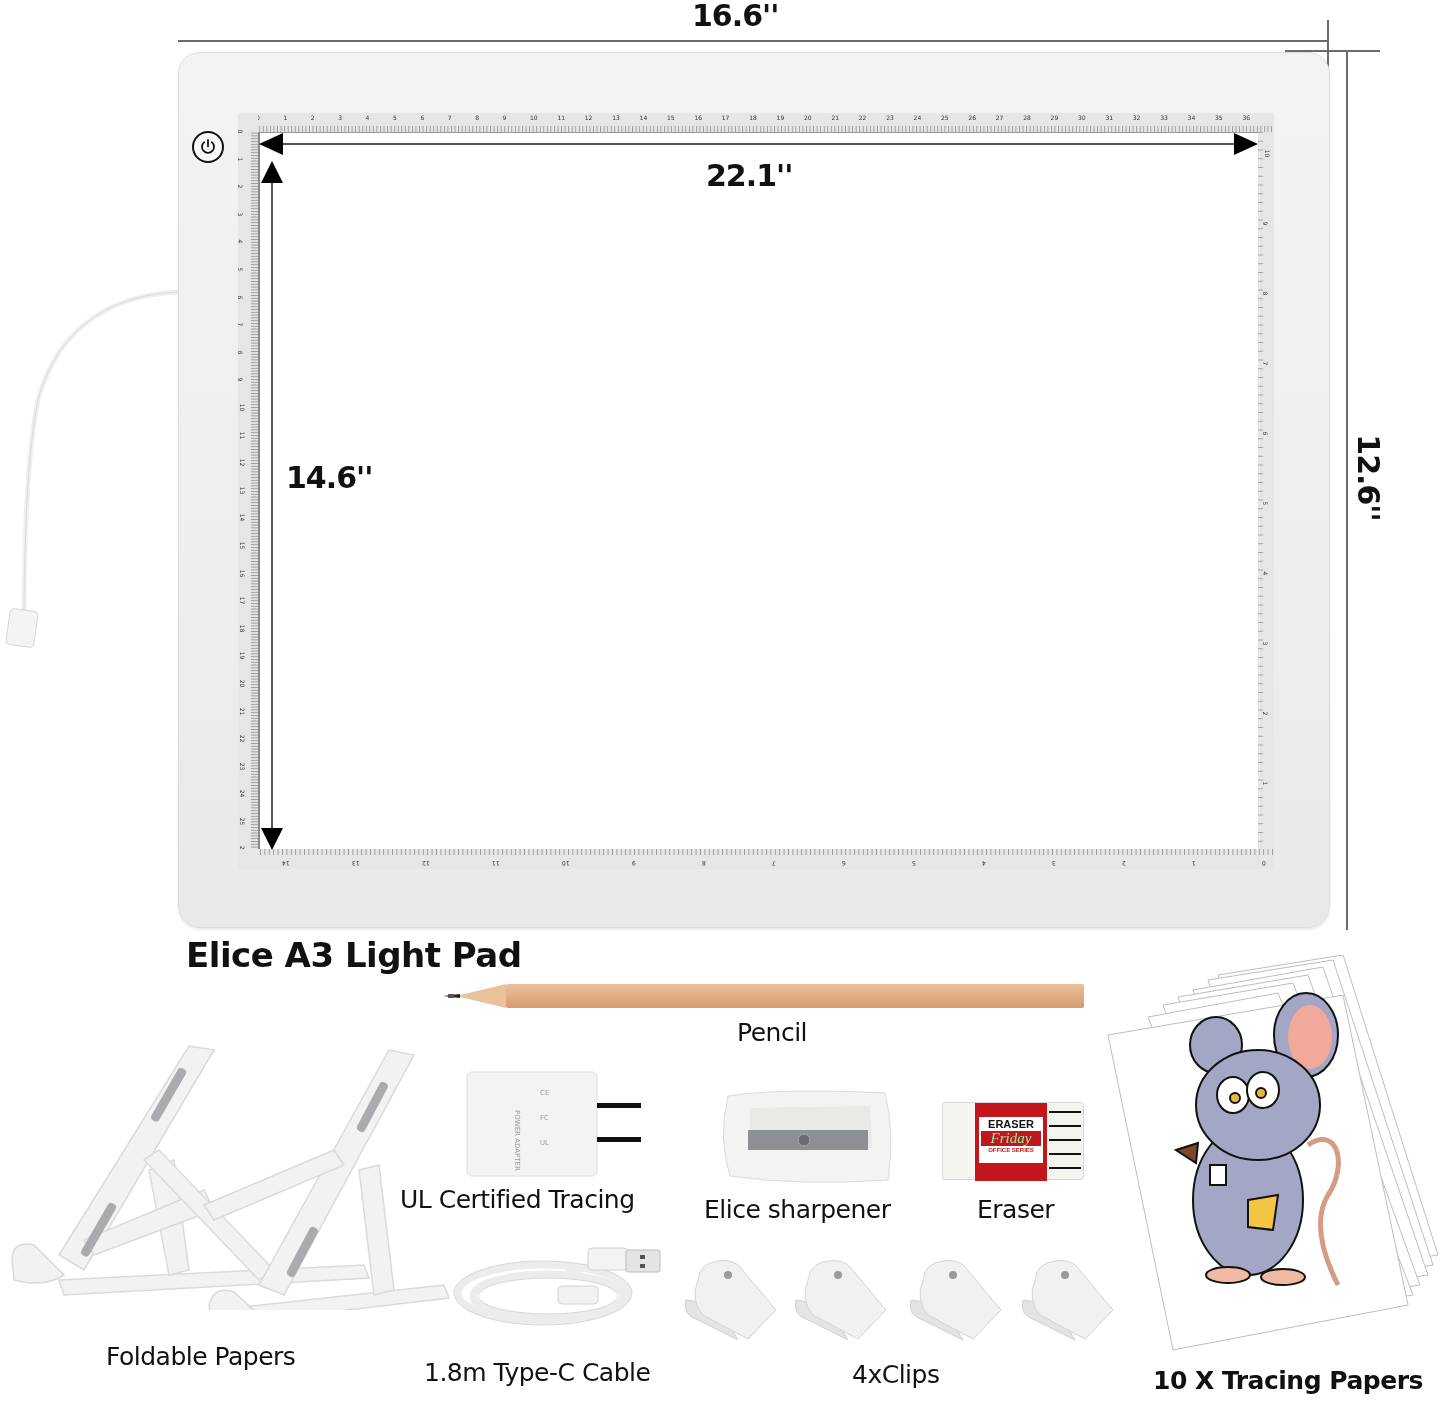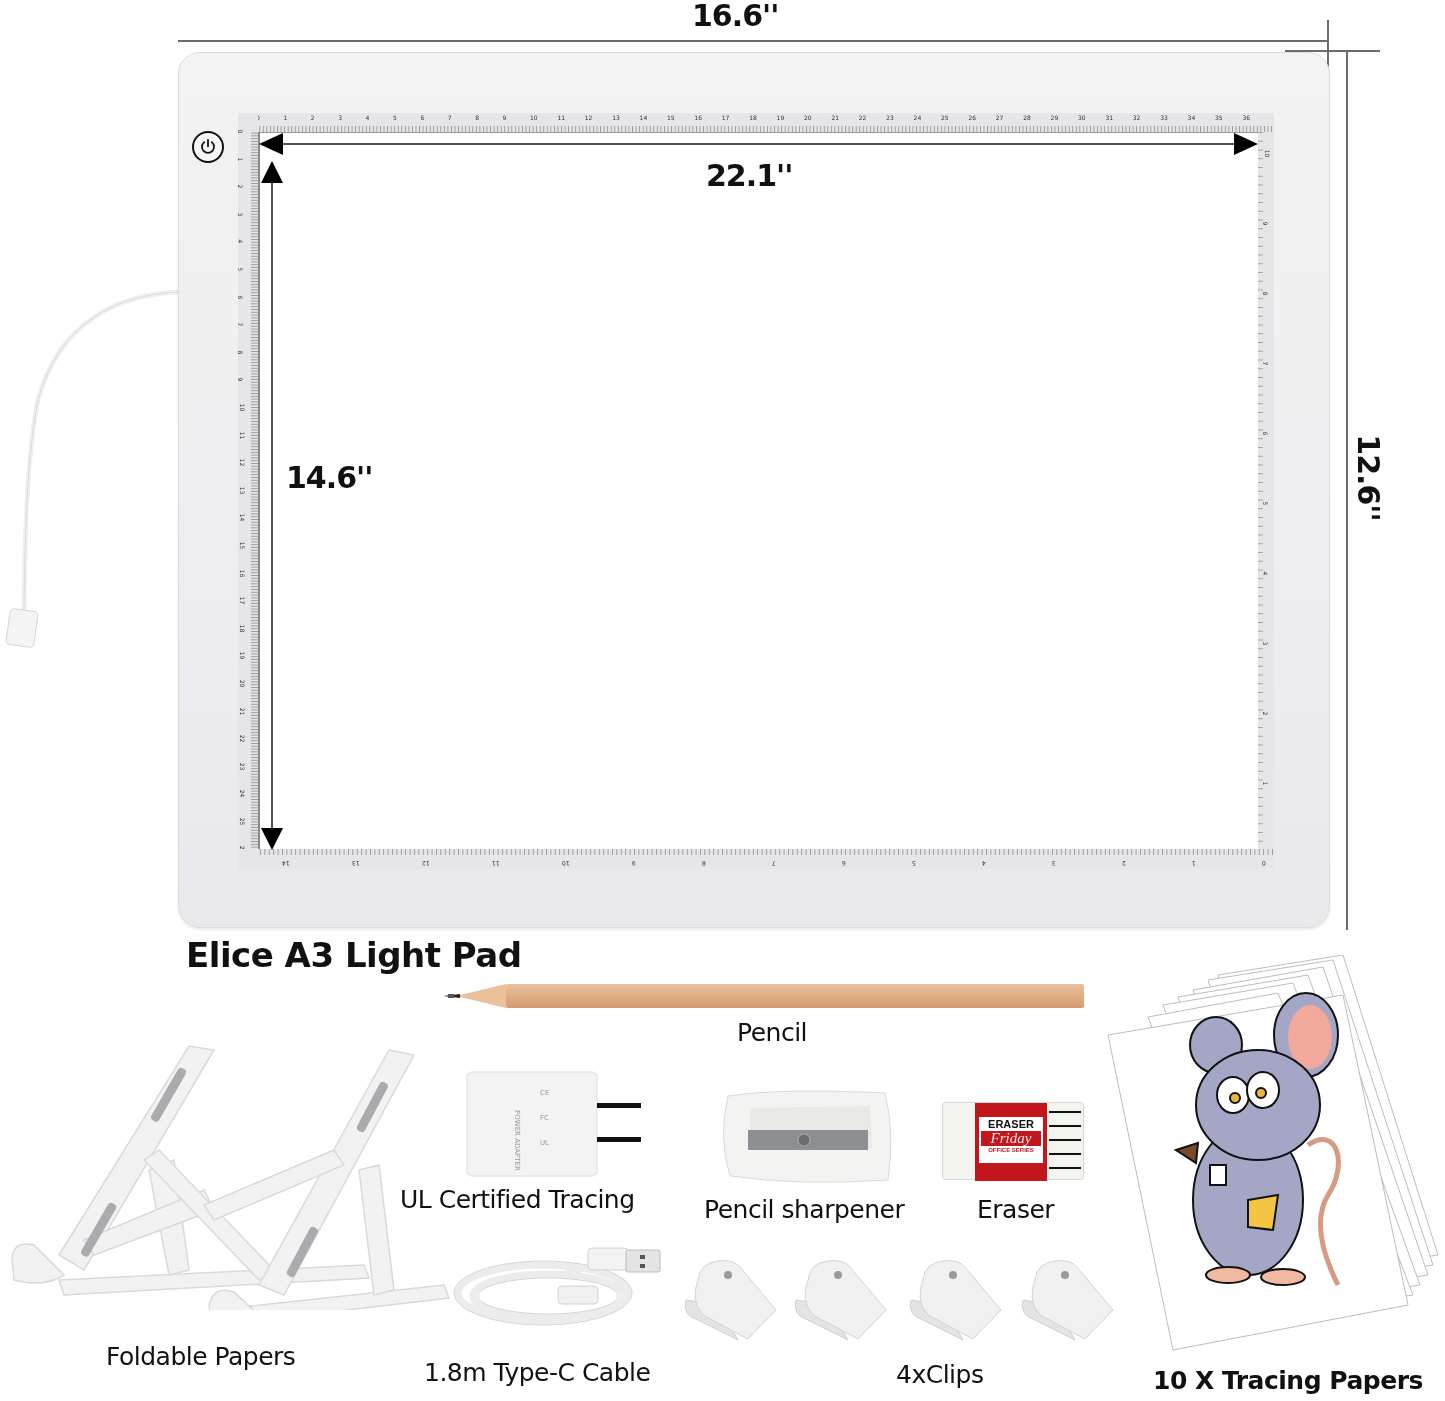--- a/index.html
+++ b/index.html
@@ -287,27 +287,27 @@
   <rect x="110" y="48" width="40" height="18" rx="4" fill="#f1f1f1" stroke="#d4d4d4"></rect>
 </svg>
 <div class="caption" style="left:424px; top:1358px;">1.8m Type-C Cable</div>
 
 <svg class="abs" style="left:720px; top:1088px;" width="180" height="100" viewBox="0 0 180 100">
   <path d="M8 8 Q 60 0, 165 5 Q 175 45, 168 92 Q 80 98, 10 88 Q -2 50, 8 8 Z" fill="#f3f3f1" stroke="#dadada"></path>
   <path d="M30 20 L 150 18 L 152 60 L 30 62 Z" fill="#e9e9e6"></path>
   <rect x="28" y="42" width="120" height="20" fill="#8c8f94"></rect>
   <circle cx="84" cy="52" r="6" fill="#6a6d72" stroke="#a9acb0"></circle>
 </svg>
-<div class="caption" style="left:704px; top:1195px;">Pencil sharpener</div>
+<div class="caption" style="left:704px; top:1195px;">Elice sharpener</div>
 
 <div class="abs" style="left:942px; top:1102px; width:142px; height:78px; background:#f5f5f0; border:1px solid #d8d8d2; border-radius:3px;">
   <div style="position:absolute; left:32px; top:0; width:72px; height:78px; background:#c0161c;"></div>
   <div style="position:absolute; left:36px; top:14px; width:64px; height:46px; background:#fff; text-align:center; line-height:1;">
     <div style="font-size:11px; font-weight:bold; color:#111; margin-top:2px;">ERASER</div>
-    <div style="font-family:'Liberation Serif', serif; font-style:italic; font-size:15px; color:#e5e5e5; background:#c0161c; margin:1px 2px;">Friday</div>
+    <div style="font-family:'Liberation Serif', serif; font-style:italic; font-size:15px; color:#86efac; background:#c0161c; margin:1px 2px;">Friday</div>
     <div style="font-size:6px; color:#c0161c; font-weight:bold;">OFFICE SERIES</div>
   </div>
   <div style="position:absolute; left:106px; top:4px; width:32px; height:70px; background: repeating-linear-gradient(180deg, transparent 0 4px, #111 4px 6px, transparent 6px 14px);"></div>
 </div>
 <div class="caption" style="left:977px; top:1195px;">Eraser</div>
 
 <div id="clips" class="abs" style="left:678px; top:1255px; width:450px; height:95px;">
     <div style="position: absolute; top: 0px; left: 0px; width: 100px; height: 90px;"><svg width="100" height="90" viewBox="0 0 100 90">
         <path d="M8 45 Q 4 60, 20 65 L 60 85 L 40 50 Z" fill="#e4e4e4" stroke="#d0d0d0"></path>
         <path d="M20 25 Q 22 8, 40 6 Q 55 4, 62 12 L 98 55 L 70 84 L 25 60 Q 12 45, 20 25 Z" fill="#f1f1f1" stroke="#d4d4d4"></path>
@@ -322,21 +322,21 @@
         <path d="M8 45 Q 4 60, 20 65 L 60 85 L 40 50 Z" fill="#e4e4e4" stroke="#d0d0d0"></path>
         <path d="M20 25 Q 22 8, 40 6 Q 55 4, 62 12 L 98 55 L 70 84 L 25 60 Q 12 45, 20 25 Z" fill="#f1f1f1" stroke="#d4d4d4"></path>
         <circle cx="50" cy="20" r="4" fill="#9a9a9a"></circle>
       </svg></div>
     <div style="position: absolute; top: 0px; left: 337px; width: 100px; height: 90px;"><svg width="100" height="90" viewBox="0 0 100 90">
         <path d="M8 45 Q 4 60, 20 65 L 60 85 L 40 50 Z" fill="#e4e4e4" stroke="#d0d0d0"></path>
         <path d="M20 25 Q 22 8, 40 6 Q 55 4, 62 12 L 98 55 L 70 84 L 25 60 Q 12 45, 20 25 Z" fill="#f1f1f1" stroke="#d4d4d4"></path>
         <circle cx="50" cy="20" r="4" fill="#9a9a9a"></circle>
       </svg></div>
   </div>
-<div class="caption" style="left:896px; top:1360px;">4xClips</div>
+<div class="caption" style="left:852px; top:1360px;">4xClips</div>
 
 <svg class="abs" style="left:1098px; top:955px;" width="347" height="400" viewBox="0 0 347 400">
   <g fill="#ffffff" stroke="#bdbdbd" stroke-width="1">
     <polygon points="120,20 245,0 340,300 215,320"></polygon>
     <polygon points="110,25 235,5 335,310 210,330"></polygon>
     <polygon points="95,35 225,12 330,320 200,340"></polygon>
     <polygon points="80,42 210,20 322,330 190,350"></polygon>
     <polygon points="65,50 195,28 315,340 180,360"></polygon>
     <polygon points="50,62 180,38 305,350 170,372"></polygon>
     <polygon points="10,80 245,40 310,350 75,395"></polygon>

